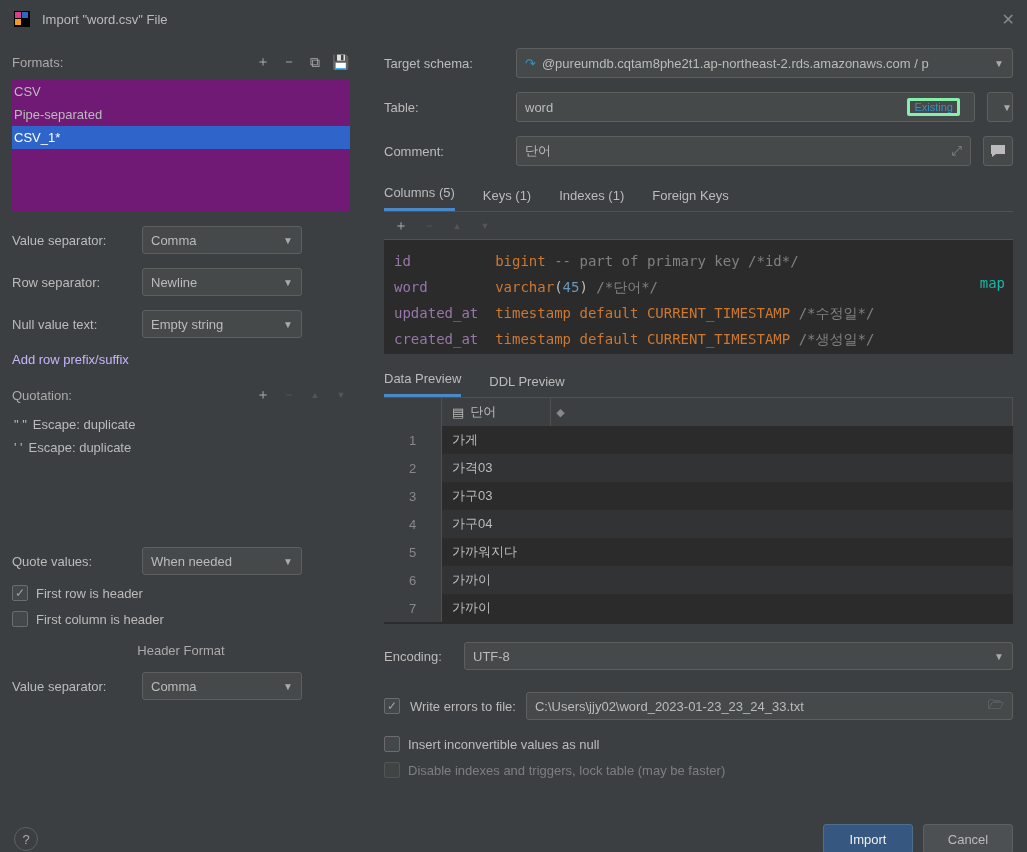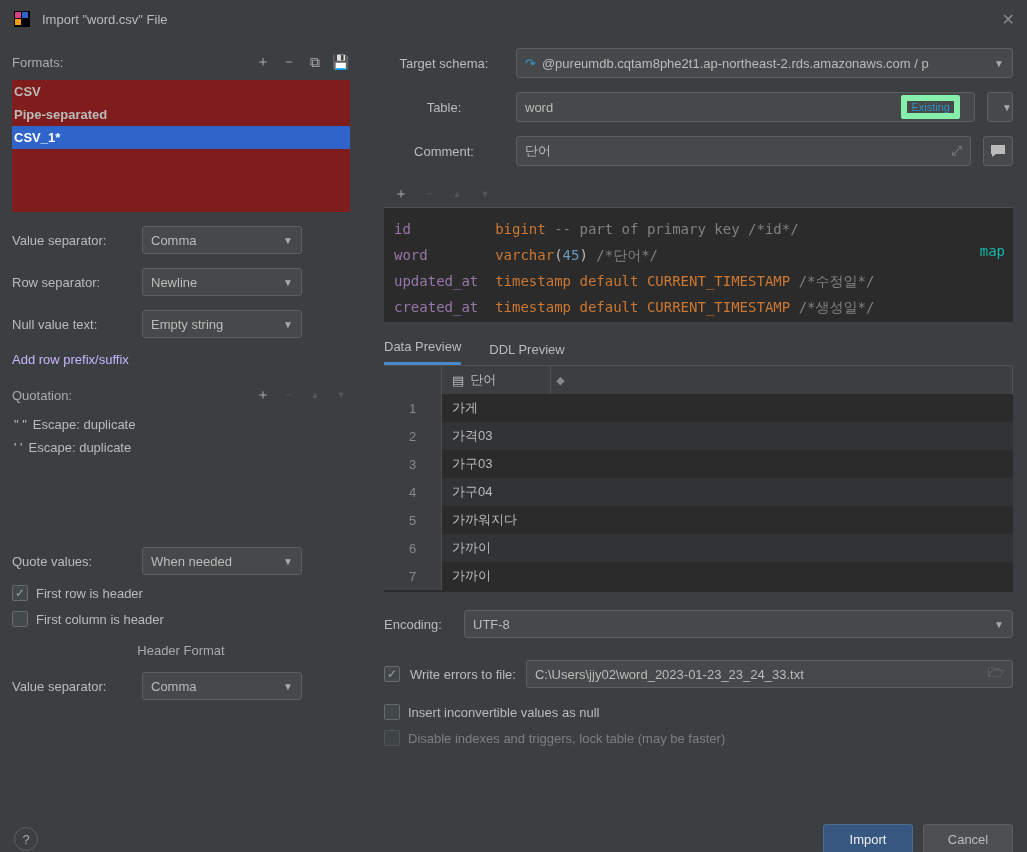--- a/index.html
+++ b/index.html
@@ -55,25 +55,24 @@
   gap: 8px;
 }
 .icon-btn {
   width: 18px; height: 18px;
   display: inline-flex; align-items: center; justify-content: center;
   color: #aaaaaa; cursor: pointer;
   font-size: 14px;
 }
 .icon-btn.disabled { color: #555; cursor: default; }
 .list-box {
-  background: #7f1d1d;
+  background: #701a75;
   margin-top: 4px;
   height: 132px;
   overflow: auto;
-  font-weight: bold;
 }
 .list-item {
   padding: 4px 2px;
   cursor: pointer;
 }
 .list-item.selected {
   background: #2f65ca;
   color: #ffffff;
 }
 .row {
@@ -124,38 +123,38 @@
 }
 .header-format {
   text-align: center;
   margin-top: 16px;
   color: #aaaaaa;
 }
 .right-row {
   display: flex; align-items: center; gap: 12px;
   margin-bottom: 14px;
 }
-.right-row .label { width: 120px; text-align: center; }
+.right-row .label { width: 120px; }
 .long-combo {
   flex: 1;
   height: 30px;
   background: #45494a;
   border: 1px solid #5e6060;
   border-radius: 3px;
   display: flex; align-items: center;
   padding: 0 8px;
   position: relative;
 }
 .long-combo .caret {
   margin-left: auto; color: #aaa; font-size: 10px;
 }
 .schema-icon { color: #3592c4; margin-right: 6px; }
 .badge {
   color: #3592c4;
-  border: 6px solid #86efac;
+  border: 3px solid #86efac;
   font-size: 11px;
   padding: 0 4px;
   border-radius: 2px;
   margin-left: auto;
   margin-right: 6px;
 }
 .comment-input {
   flex: 1; height: 30px;
   background: #45494a; border: 1px solid #5e6060; border-radius: 3px;
   display: flex; align-items: center; padding: 0 8px;
@@ -386,20 +385,26 @@
         <span>단어</span>
         <span style="margin-left:auto;color:#888;">⤢</span>
       </div>
       <div class="speech-icon">
         <svg width="16" height="14" viewBox="0 0 16 14">
             <path d="M1 1h14v9H6l-4 3v-3H1z" fill="#bbb"></path>
           </svg>
       </div>
     </div>
 
+    <div class="tabs">
+      <div class="tab active">Columns (5)</div>
+      <div class="tab">Keys (1)</div>
+      <div class="tab">Indexes (1)</div>
+      <div class="tab">Foreign Keys</div>
+    </div>
     <div class="sub-toolbar">
       <span class="icon-btn">＋</span>
       <span class="icon-btn disabled">－</span>
       <span class="icon-btn disabled triangle-up"></span>
       <span class="icon-btn disabled triangle-down"></span>
     </div>
     <div class="code-box">
       <div class="code-line"><span class="col-name">id</span>          <span class="col-type">bigint</span> <span class="col-comment">-- part of primary key /*id*/</span></div>
       <div class="code-line"><span class="col-name">word</span>        <span class="col-type">varchar</span>(<span class="col-num">45</span>) <span class="col-comment">/*단어*/</span></div>
       <div class="code-line"><span class="col-name">updated_at</span>  <span class="col-type">timestamp</span> <span class="col-const">default</span> <span class="col-type">CURRENT_TIMESTAMP</span> <span class="col-comment">/*수정일*/</span></div>

